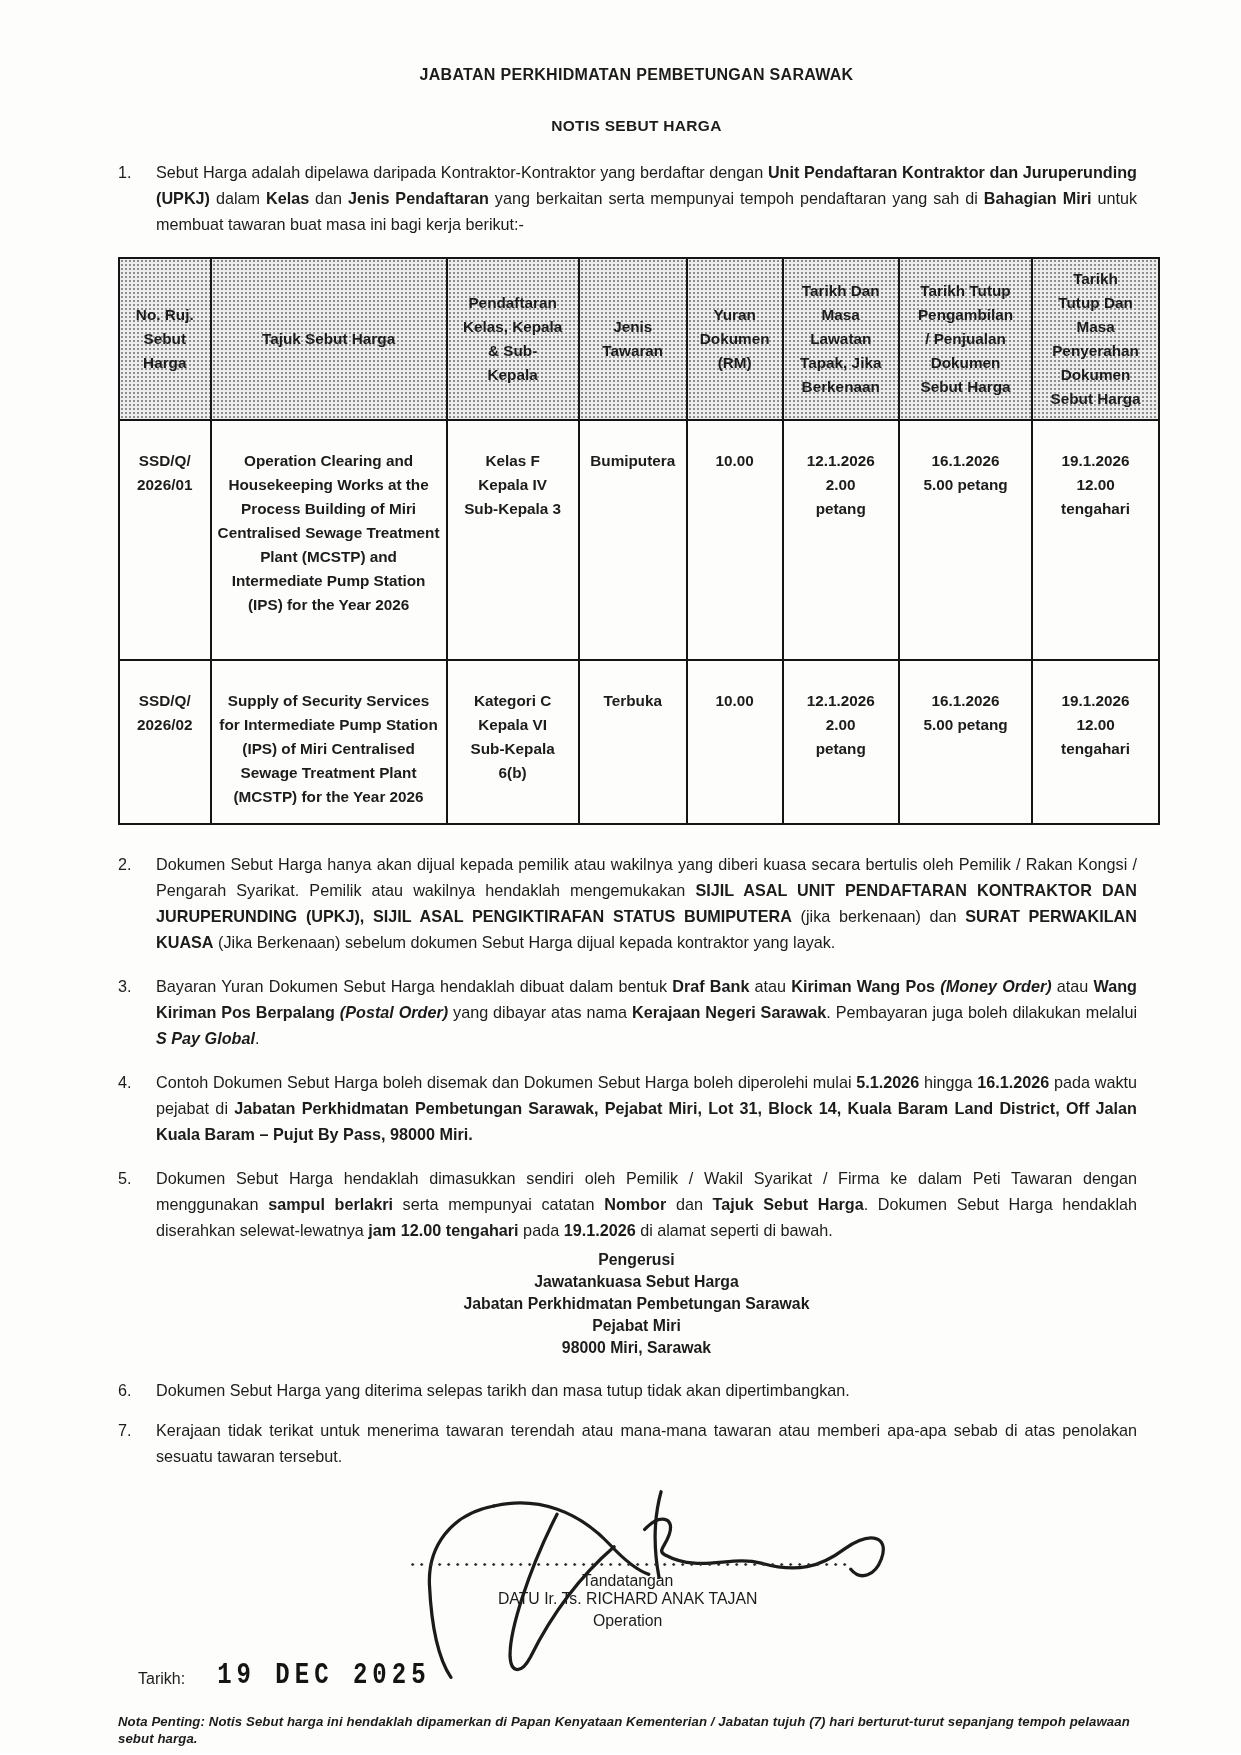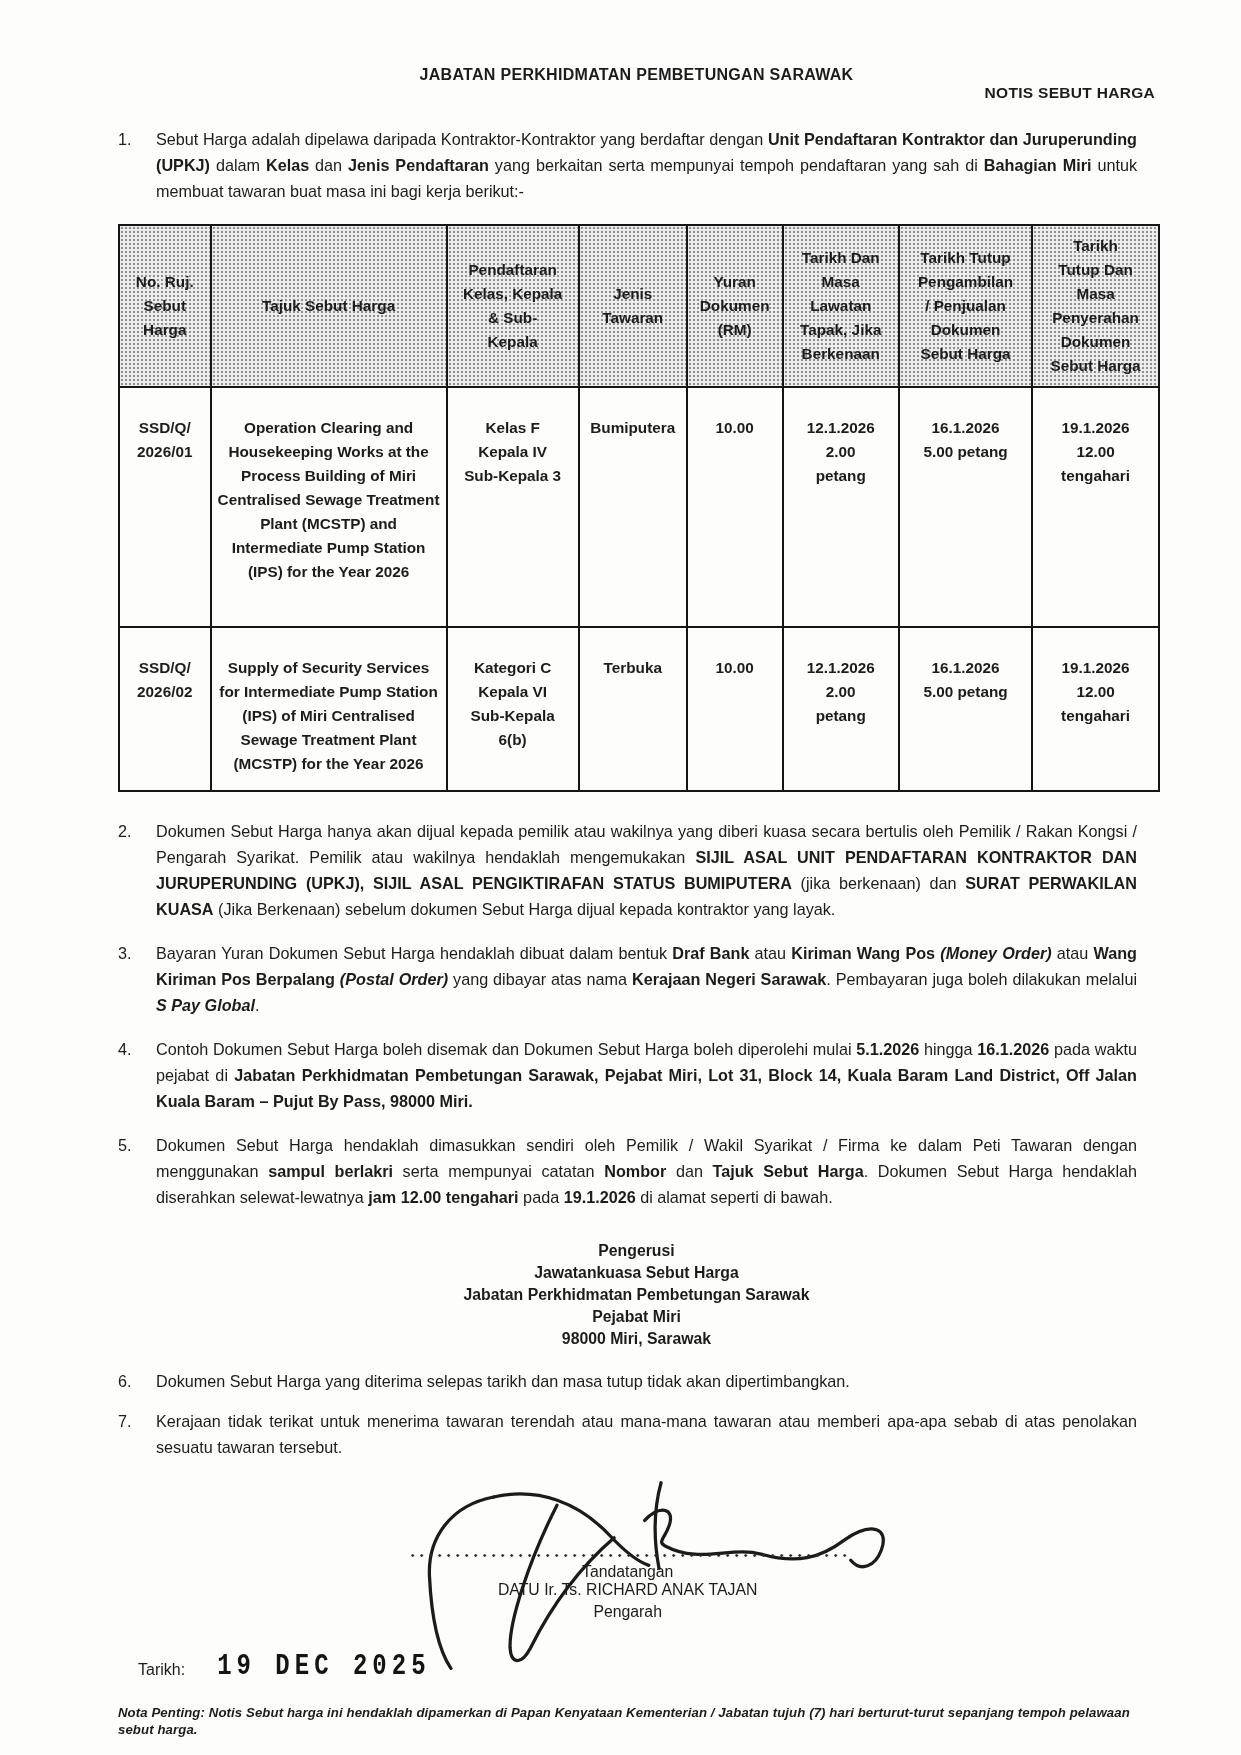--- a/index.html
+++ b/index.html
@@ -12,21 +12,21 @@
     box-sizing:border-box;
     padding:66px 86px 0 118px;
     overflow:hidden;
   }
   .b{font-weight:bold;}
   .i{font-style:italic;}
   .doc-title{
     text-align:center;font-weight:bold;font-size:16px;letter-spacing:.3px;
   }
   .doc-subtitle{
-    text-align:right;font-weight:bold;font-size:15.5px;margin-top:0;letter-spacing:.3px;
+    text-align:center;font-weight:bold;font-size:15.5px;margin-top:33px;letter-spacing:.3px;
   }
   .para{
     display:flex;align-items:flex-start;
     font-size:16.2px;line-height:26px;
     margin-top:18px;
     padding-right:18px;
   }
   .para .num{flex:0 0 38px;}
   .para .ptext{flex:1;text-align:justify;}
   .para.first{margin-top:24px;}
@@ -55,21 +55,21 @@
   table.tender td{
     vertical-align:top;
     padding:28px 4px 14px 4px;
     margin-top:20px;
   }
   table.tender tr.row1 td{height:196px;}
   table.tender tr.row2 td{height:118px;}
 
   .address-block{
     text-align:center;font-weight:bold;font-size:15.8px;line-height:22px;
-    margin-top:30px;
+    margin-top:6px;
   }
   .sig-area{
     position:relative;height:218px;margin-top:22px;
   }
   .sig-scrawl{
     position:absolute;left:286px;top:-8px;width:510px;height:200px;
   }
   .sig-center{
     position:absolute;left:50%;top:72px;transform:translateX(-52%);
     width:440px;text-align:center;
@@ -237,21 +237,21 @@
       <path d="M 88 22 C 46 30, 23 62, 25 100 C 27 142, 34 172, 46 190"></path>
       <path d="M 88 22 C 132 12, 172 28, 202 60 C 217 76, 228 85, 240 89"></path>
       <path d="M 150 30 C 122 85, 103 145, 104 170 C 105 186, 115 187, 124 170 C 138 142, 162 100, 206 62"></path>
       <path d="M 252 8 C 246 30, 244 60, 250 92"></path>
       <path d="M 236 45 C 250 30, 266 32, 260 50 C 256 62, 248 66, 256 70 C 290 88, 320 70, 350 78 C 385 88, 408 82, 432 64 C 458 46, 476 52, 468 74 C 462 90, 448 96, 438 84"></path>
     </svg>
     <div class="sig-center">
       <div class="sig-dotline"></div>
       <div class="sig-label">Tandatangan</div>
       <div class="sig-name">DATU Ir. Ts. RICHARD ANAK TAJAN</div>
-      <div class="sig-role">Pengarah</div>
+      <div class="sig-role">Operation</div>
     </div>
     <div class="date-line">
       <span>Tarikh:</span>
       <span class="date-stamp">19 DEC 2025</span>
     </div>
   </div>
 
   <div class="footer-note"><span class="b i">Nota Penting: </span><span class="b i">Notis Sebut harga ini hendaklah dipamerkan di Papan Kenyataan Kementerian / Jabatan tujuh (7) hari berturut-turut sepanjang tempoh pelawaan sebut harga.</span></div>
 
 </div>

